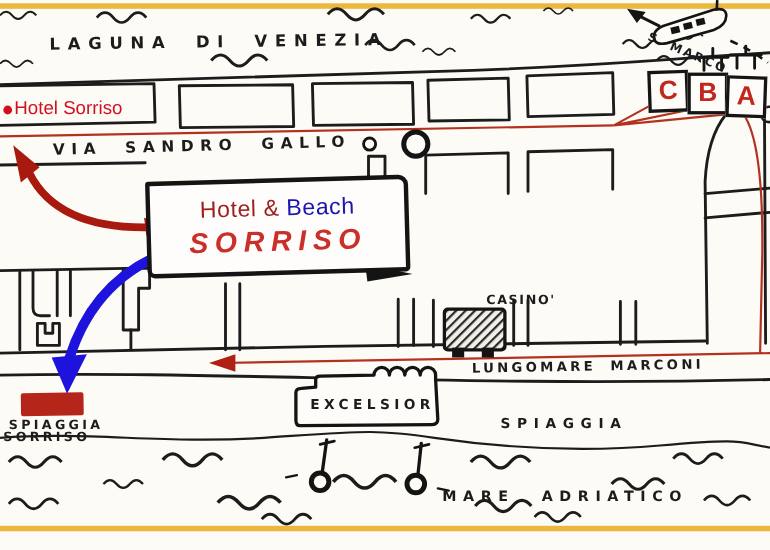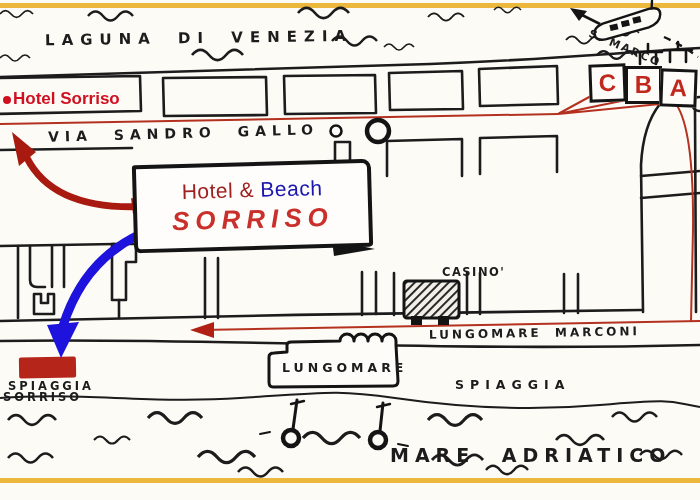--- a/index.html
+++ b/index.html
@@ -1,21 +1,21 @@
 <!DOCTYPE html>
 <html><head>
 <meta charset="utf-8">
 <style>
   html,body{margin:0;padding:0;background:#e8e6e0;}
   .stage{position:relative;width:700px;height:500px;background:#fcfbf6;overflow:hidden;
          font-family:"Liberation Sans",sans-serif;}
   svg{position:absolute;left:0;top:0;}
   .lbl{position:absolute;white-space:nowrap;color:#1c1c1c;font-weight:bold;
        font-family:"DejaVu Sans","Liberation Sans",sans-serif;}
-  .red-label{position:absolute;color:#d01020;font-weight:bold;
+  .red-label{position:absolute;color:#d01020;font-weight:normal;
        font-family:"Liberation Sans",sans-serif;font-size:17px;}
   .stop-box{position:absolute;width:31px;height:32px;background:#fdfcf8;border:3px solid #151515;
        display:flex;align-items:center;justify-content:center;
        color:#c0281e;font-weight:bold;font-size:24px;font-family:"Liberation Sans",sans-serif;}
   .callout{position:absolute;left:133px;top:162px;width:231px;height:80px;background:#fefdfb;
        border:4px solid #141414;border-radius:3px 9px 4px 7px;transform:rotate(-1.6deg);
        display:flex;flex-direction:column;align-items:center;justify-content:center;gap:2px;}
   .callout .l1{font-size:21px;font-weight:normal;letter-spacing:.5px;}
   .callout .l1 .r{color:#9e2020;}
   .callout .l1 .b{color:#1a17ad;}
@@ -207,24 +207,24 @@
     <span class="r">Hotel &amp;</span>
     <span class="b">Beach</span>
   </div>
   <div class="l2">SORRISO</div>
 </div>
 
 <div class="lbl" style="left:398px;top:265px;font-size:11.5px;letter-spacing:1.5px;margin-left:44px;">CASINO'</div>
 
 <div class="lbl" style="left:429px;top:326px;font-size:12px;letter-spacing:3px;word-spacing:6px;transform:rotate(-1deg);">LUNGOMARE  MARCONI</div>
 
-<div class="lbl" style="left:282px;top:360px;font-size:12.5px;letter-spacing:4px;">LUNGOMARE</div>
+<div class="lbl" style="left:282px;top:360px;font-size:12.5px;letter-spacing:4px;">EXCELSIOR</div>
 
 <div class="lbl beach-lbl" style="left:8px;top:381px;font-size:11.5px;letter-spacing:3px;">
   <div>SPIAGGIA</div>
   <div style="margin-left:-5px;">SORRISO</div>
 </div>
 
 <div class="lbl" style="left:455px;top:377px;font-size:12.5px;letter-spacing:6px;">SPIAGGIA</div>
 
-<div class="lbl" style="left:390px;top:444px;font-size:19px;letter-spacing:6px;word-spacing:14px;">MARE  ADRIATICO</div>
+<div class="lbl" style="left:402px;top:444px;font-size:13px;letter-spacing:6px;word-spacing:14px;">MARE  ADRIATICO</div>
 
 </div>
 
 </body></html>

